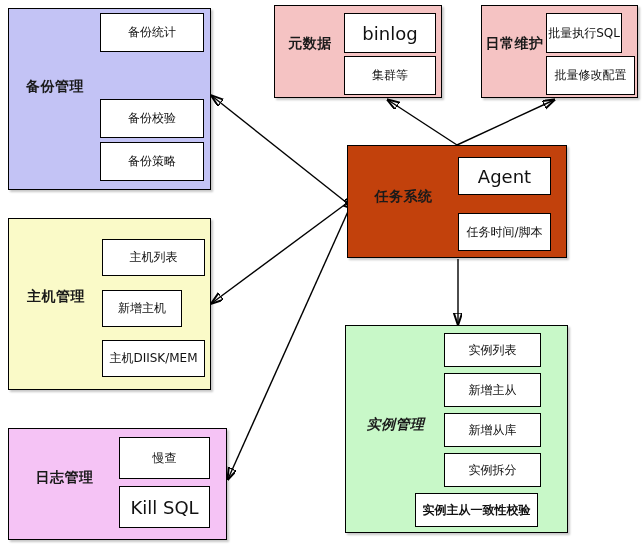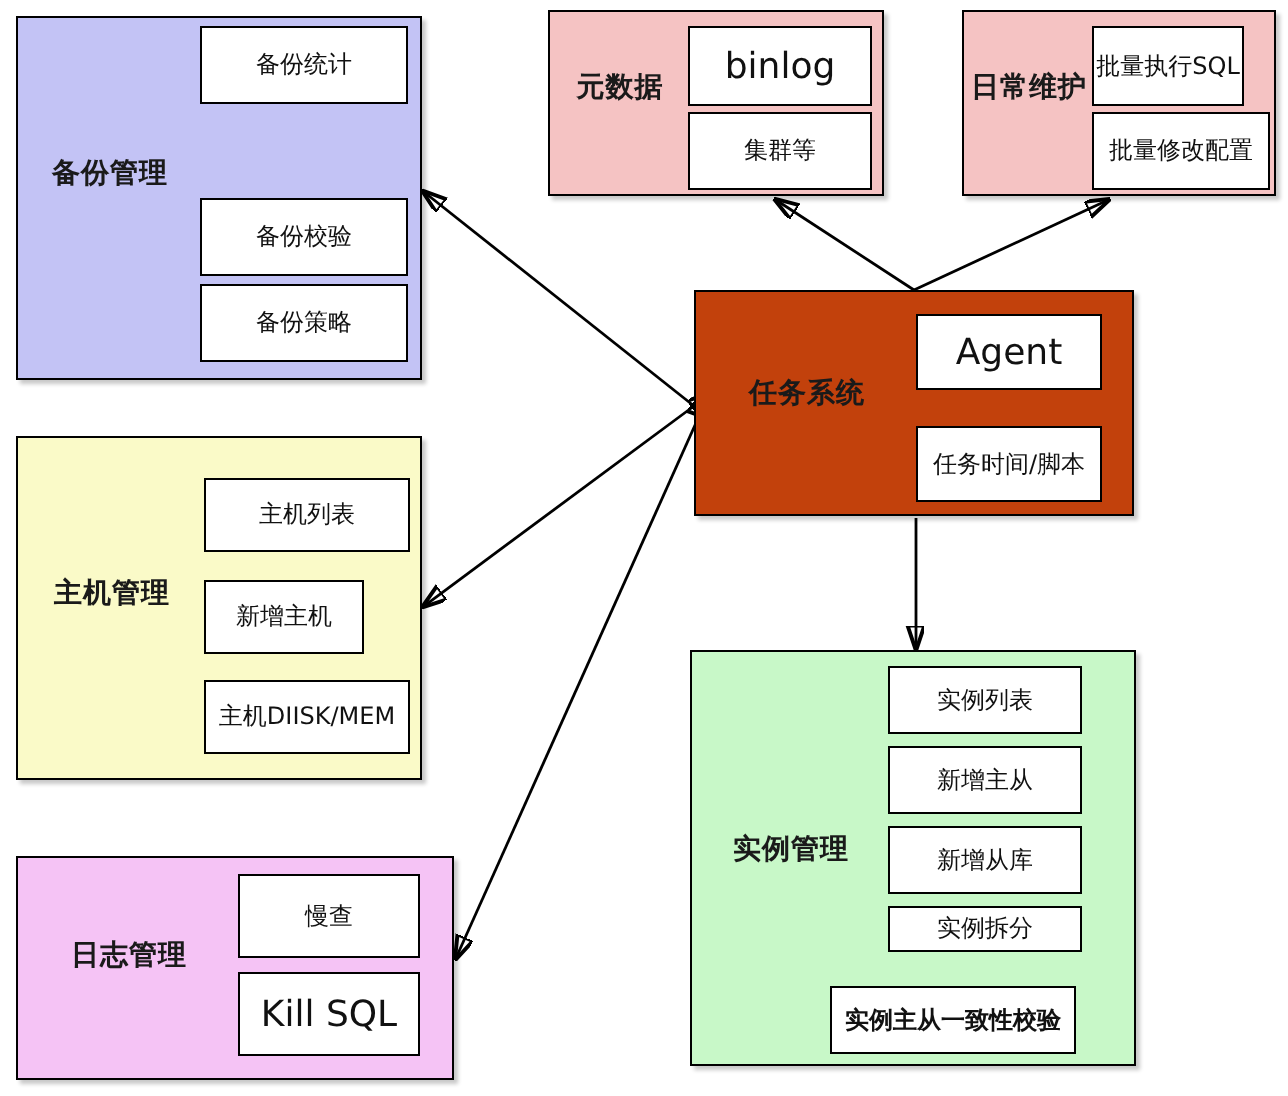--- a/index.html
+++ b/index.html
@@ -104,21 +104,21 @@
       <div class="group pink" style="left: 274px; top: 5px; width: 168px; height: 93px;">
         <div class="group-title" style="top: 29px; left: 0px; width: 70px;">元数据</div>
       </div>
       <div class="group pink" style="left: 481px; top: 5px; width: 157px; height: 93px;">
         <div class="group-title" style="top: 29px; left: 0px; width: 65px;">日常维护</div>
       </div>
       <div class="group cyan" style="left: 347px; top: 145px; width: 220px; height: 113px;">
         <div class="group-title" style="top: 42px; left: 0px; width: 111px;">任务系统</div>
       </div>
       <div class="group green" style="left: 345px; top: 325px; width: 223px; height: 208px;">
-        <div class="group-title" style="top: 90px; left: 0px; width: 99px;">实例管理</div>
+        <div class="group-title" style="top: 90px; left: 0px; width: 99px; font-style: italic;">实例管理</div>
       </div>
     </div>
 <div class="node" style="left: 100px; top: 13px; width: 104px; height: 39px;">
       <span>备份统计</span>
     </div>
     <div class="node" style="left: 100px; top: 99px; width: 104px; height: 39px;">
       <span>备份校验</span>
     </div>
     <div class="node" style="left: 100px; top: 142px; width: 104px; height: 39px;">
       <span>备份策略</span>
@@ -158,19 +158,19 @@
     </div>
     <div class="node" style="left: 458px; top: 213px; width: 93px; height: 38px;">
       <span>任务时间/脚本</span>
     </div>
     <div class="node" style="left: 444px; top: 373px; width: 97px; height: 34px;">
       <span>新增主从</span>
     </div>
     <div class="node" style="left: 444px; top: 413px; width: 97px; height: 34px;">
       <span>新增从库</span>
     </div>
-    <div class="node" style="left: 444px; top: 453px; width: 97px; height: 23px;">
+    <div class="node" style="left: 444px; top: 453px; width: 97px; height: 34px;">
       <span>实例拆分</span>
     </div>
     <div class="node" style="left: 415px; top: 493px; width: 123px; height: 34px; font-weight: bold;">
       <span>实例主从一致性校验</span>
     </div>
   </div>
 
 </body></html>

